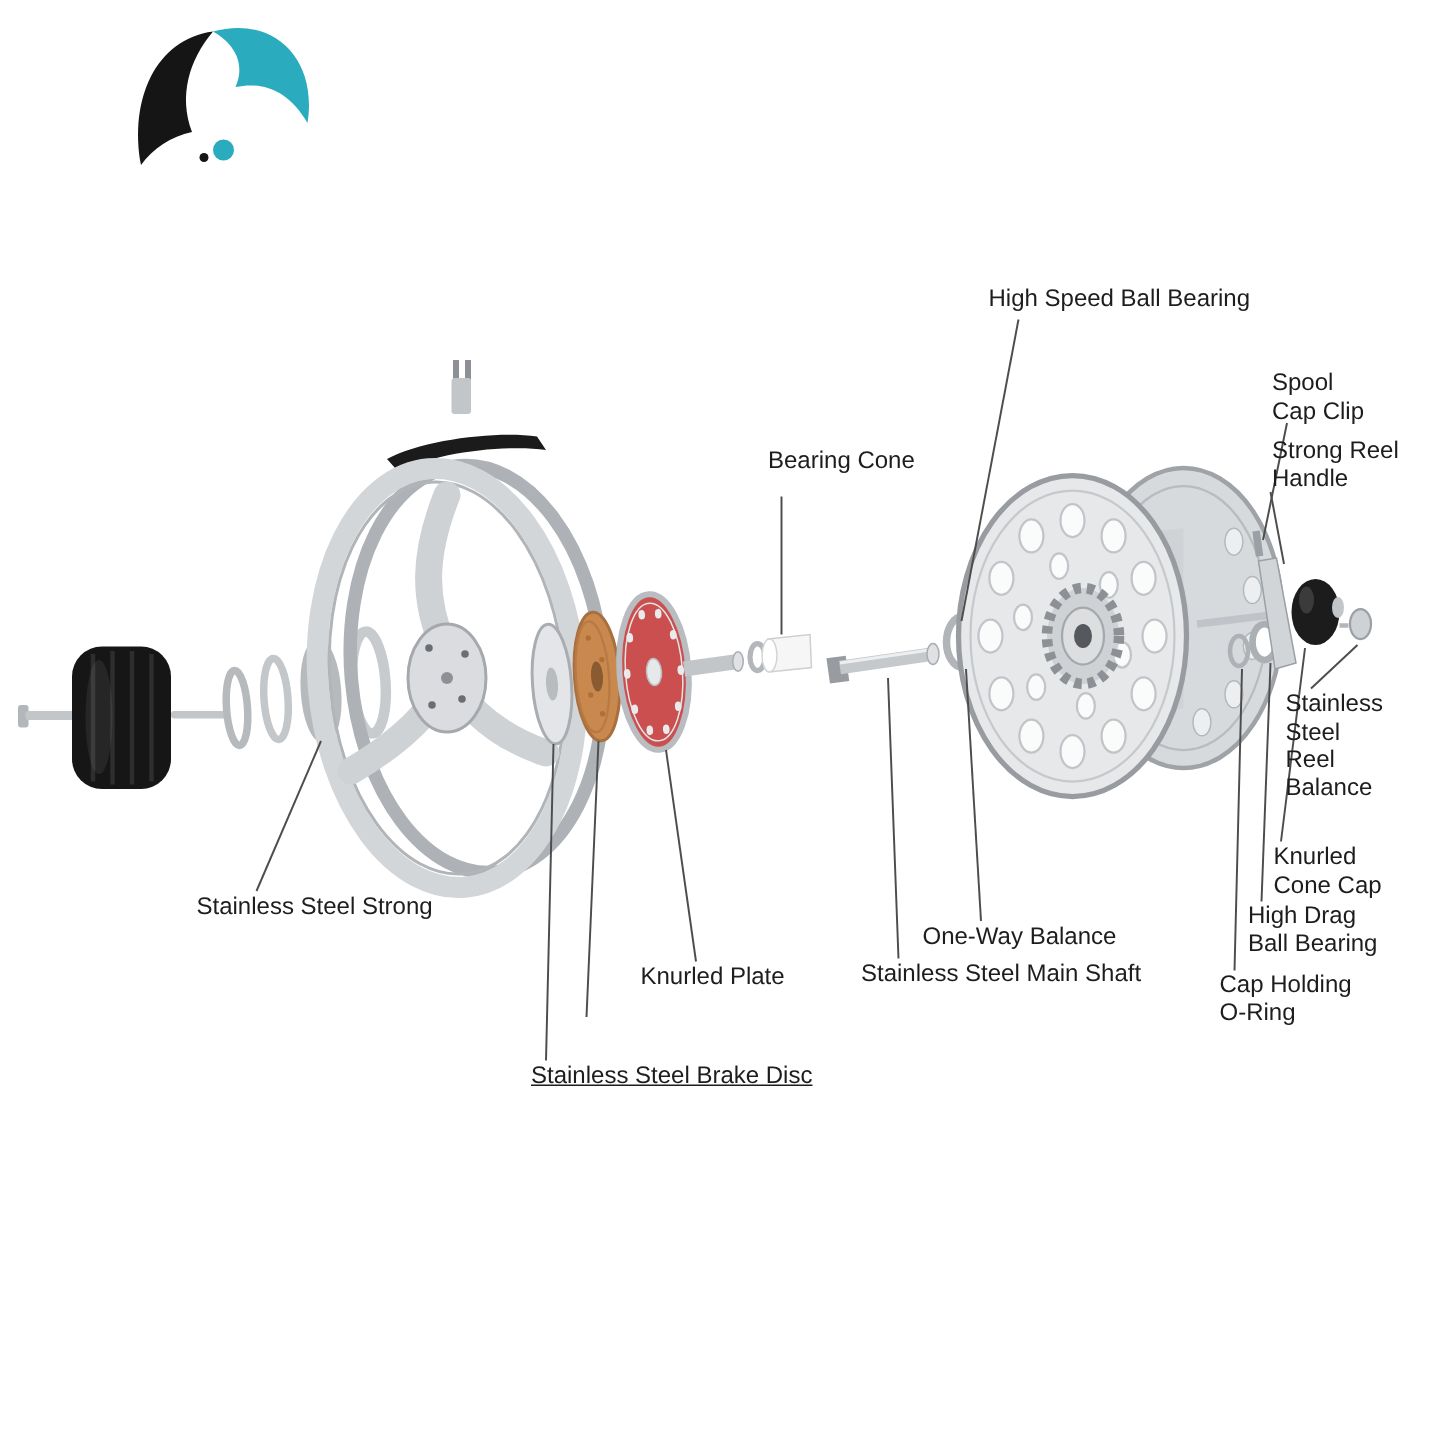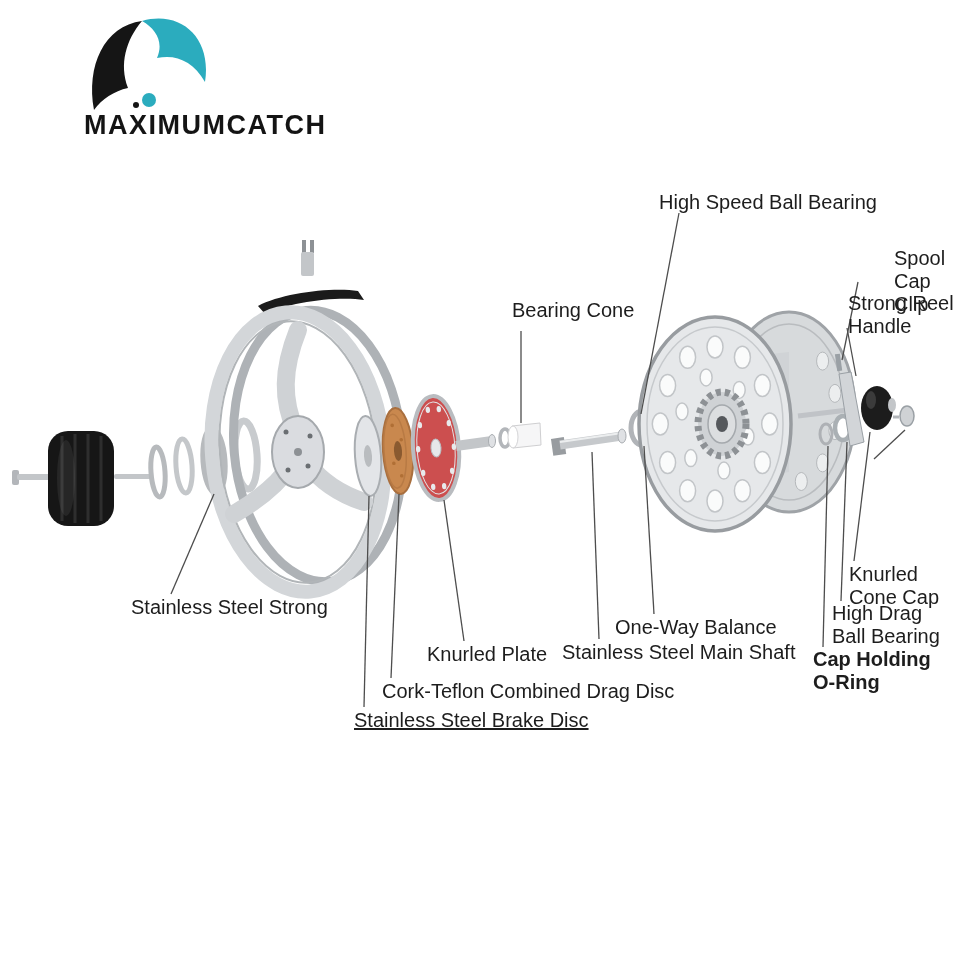--- a/index.html
+++ b/index.html
@@ -7,36 +7,35 @@
     position:relative;width:960px;height:960px;background:#ffffff;overflow:hidden;
     font-family:"Liberation Sans",sans-serif;
   }
   .scene{position:absolute;left:0;top:0;width:960px;height:960px;}
   .logo-icon{position:absolute;left:86px;top:12px;width:132px;height:102px;}
   .logo-text{
     position:absolute;left:84px;top:110px;
     font-size:27px;font-weight:700;letter-spacing:1.5px;color:#141414;
   }
   .lbl{
-    position:absolute;font-size:20px;color:#1d1d1d;
+    position:absolute;font-size:16px;color:#1d1d1d;
     white-space:pre-line;line-height:1.16;
   }
 </style>
 </head>
 <body>
 
 <div class="canvas">
 
   <svg class="logo-icon" viewBox="0 0 132 102" aria-hidden="true">
     <path d="M8,98 C0,54 18,14 56,9 C40,28 33,52 42,76 C28,79 16,87 8,98 Z" fill="#151515"></path>
     <path d="M56,9 C95,-2 126,26 119,70 C107,49 90,42 71,46 C78,30 70,17 56,9 Z" fill="#2bacbe"></path>
     <circle cx="63" cy="88" r="7" fill="#2bacbe"></circle>
     <circle cx="50" cy="93" r="3" fill="#151515"></circle>
   </svg>
-  <div class="logo-text">MAXIMUMCATCH</div>
 
   <svg class="scene" viewBox="0 0 960 960">
 
     <g>
       <rect x="12" y="470" width="7" height="15" rx="2" fill="#b3b6ba"></rect>
       <rect x="17" y="474" width="34" height="6" rx="2" fill="#c3c6c9"></rect>
       <rect x="48" y="431" width="66" height="95" rx="20" fill="#161616"></rect>
       <path d="M62,436 V521 M75,434 V523 M88,434 V523 M101,436 V521" stroke="#2e2e2e" stroke-width="3" fill="none"></path>
       <ellipse cx="66" cy="478" rx="9" ry="38" fill="#ffffff" opacity="0.07"></ellipse>
       <rect x="114" y="474" width="38" height="5" rx="2" fill="#c3c6c9"></rect>
@@ -189,31 +188,34 @@
       <line x1="654" y1="614" x2="644" y2="446"></line>
       <line x1="599" y1="639" x2="592" y2="452"></line>
       <line x1="464" y1="641" x2="444" y2="500"></line>
       <line x1="391" y1="678" x2="399" y2="494"></line>
       <line x1="364" y1="707" x2="369" y2="496"></line>
       <line x1="171" y1="594" x2="214" y2="494"></line>
     </g>
   </svg>
 
   <div class="lbl" style="left:659px;top:191px;">High Speed Ball Bearing</div>
-  <div class="lbl" style="left:894px;top:247px;">Spool
+  <div class="lbl" style="left:848px;top:247px;">Spool
 Cap Clip</div>
   <div class="lbl" style="left:848px;top:292px;">Strong Reel
 Handle</div>
   <div class="lbl" style="left:512px;top:299px;">Bearing Cone</div>
+  <div class="lbl" style="left:857px;top:461px;">Stainless
+Steel
+Reel
+Balance</div>
   <div class="lbl" style="left:849px;top:563px;">Knurled
 Cone Cap</div>
   <div class="lbl" style="left:832px;top:602px;">High Drag
 Ball Bearing</div>
-  <div class="lbl" style="left:813px;top:648px;font-weight:bold;">Cap Holding
+  <div class="lbl" style="left:813px;top:648px;">Cap Holding
 O-Ring</div>
   <div class="lbl" style="left:615px;top:616px;">One-Way Balance</div>
-  <div class="lbl" style="left:562px;top:641px;">Stainless Steel Main Shaft</div>
+  <div class="lbl" style="left:574px;top:641px;">Stainless Steel Main Shaft</div>
   <div class="lbl" style="left:427px;top:643px;">Knurled Plate</div>
-  <div class="lbl" style="left:382px;top:680px;">Cork-Teflon Combined Drag Disc</div>
   <div class="lbl" style="left:354px;top:709px;text-decoration:underline;">Stainless Steel Brake Disc</div>
   <div class="lbl" style="left:131px;top:596px;">Stainless Steel Strong</div>
 
 </div>
 
 </body></html>

